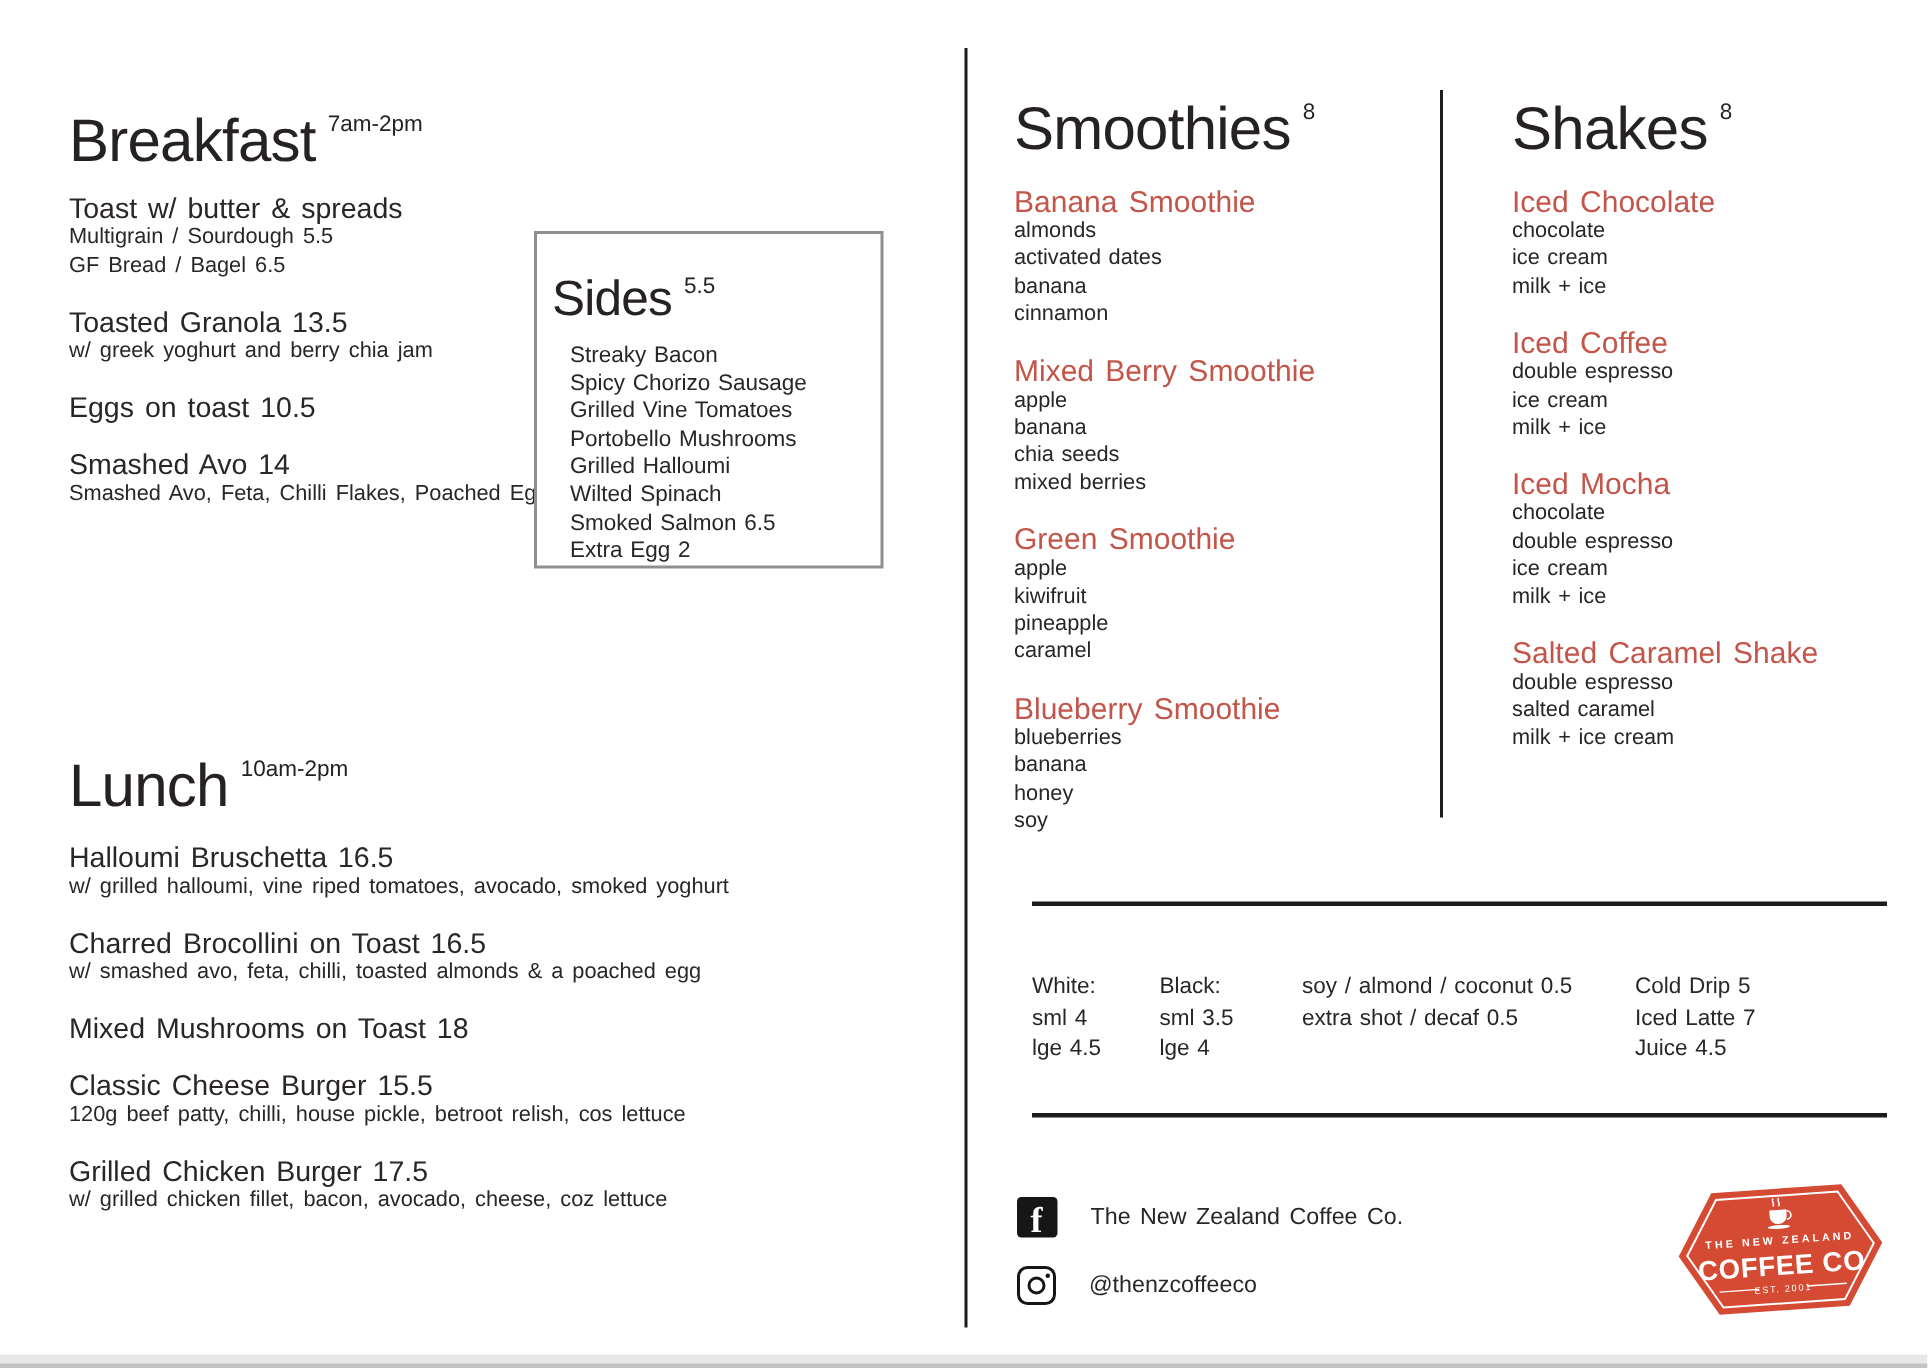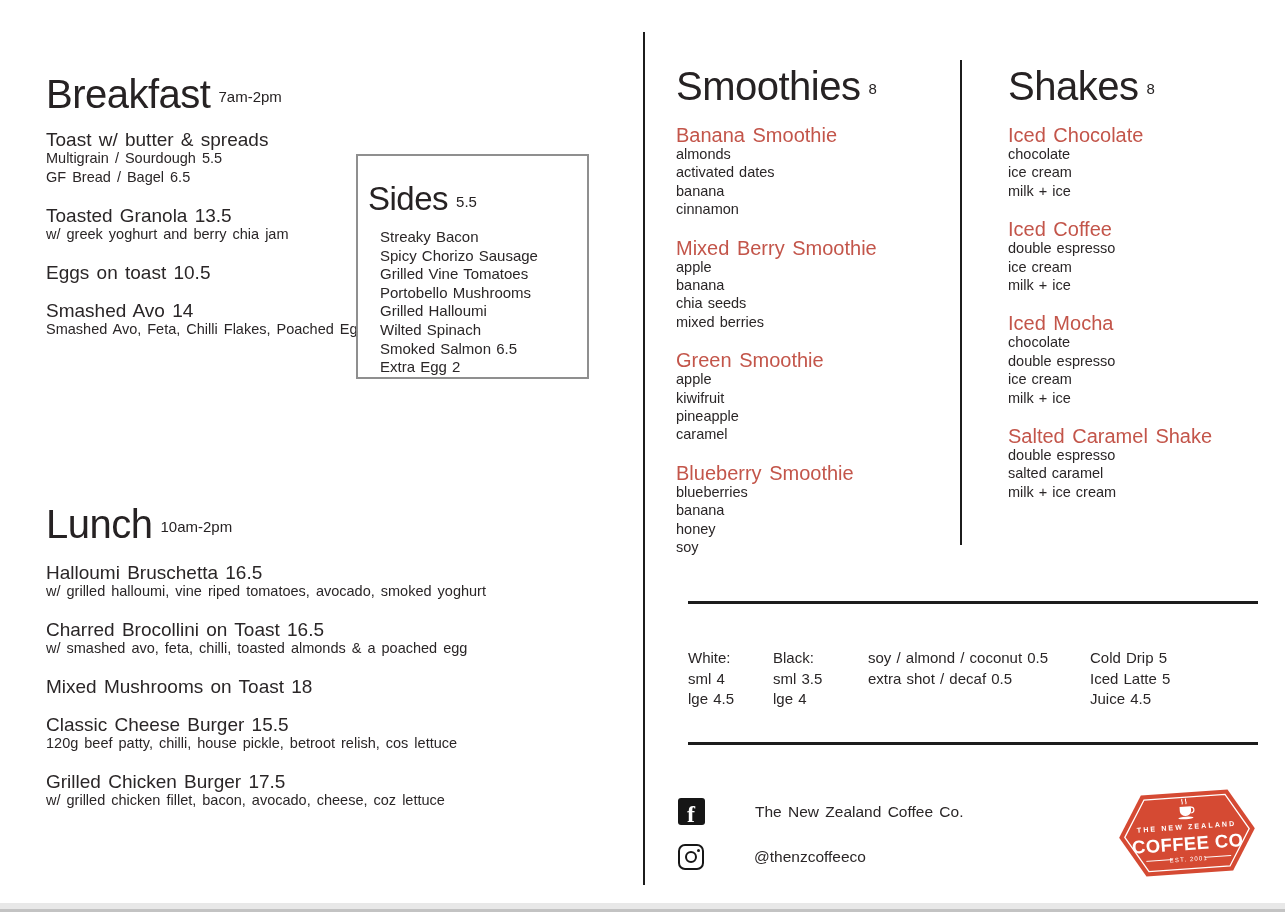--- a/index.html
+++ b/index.html
@@ -7,21 +7,21 @@
   body {
     position:relative;
     background:#ffffff;
     font-family:"Liberation Sans", sans-serif;
     color:#2a2627;
     overflow:hidden;
   }
   .abs { position:absolute; }
 
   
-  .sec-heading { display:flex; align-items:center; font-weight:400; color:#262223; letter-spacing:-0.5px; }
+  .sec-heading { display:flex; align-items:flex-start; font-weight:400; color:#262223; letter-spacing:-0.5px; }
   .sec-heading .h-main { font-size:40px; line-height:44px; }
   .sec-heading .h-sub { font-size:15px; margin-left:8px; position:relative; top:2px; letter-spacing:0; }
   .box-heading .h-main { font-size:33px; line-height:38px; }
 
   
   .menu-item { margin-bottom:19px; }
   .item-title { font-size:19px; line-height:19px; word-spacing:2px; }
   .item-desc  { font-size:14.5px; line-height:19px; word-spacing:2px; }
 
   
@@ -44,21 +44,21 @@
 
   
   #coffee-grid { left:688px; top:648px; width:572px; display:flex; }
   .coffee-col div { font-size:15px; line-height:20.5px; word-spacing:1px; }
   .cc-white { width:85px; }
   .cc-black { width:95px; }
   .cc-extras { width:222px; }
   .cc-drinks { flex:1; }
 
   
-  .social-row { display:flex; align-items:center;gap:28px; }
+  .social-row { display:flex; align-items:center; }
   .social-label { font-size:15.5px; margin-left:22px; word-spacing:2px; }
   .fb-icon { width:27px; height:27px; background:#161616; border-radius:3px; position:relative; overflow:hidden; }
   .fb-icon:before {
     content:"f"; position:absolute; left:9px; top:3px;
     color:#fff; font-family:"Liberation Serif", serif; font-weight:bold; font-size:24px;
   }
   .ig-icon { width:26px; height:26px; border:2.5px solid #161616; border-radius:7px; position:relative; }
   .ig-circle { position:absolute; left:4.5px; top:4.5px; width:12px; height:12px; border:2px solid #161616; border-radius:50%; }
   .ig-dot { position:absolute; right:2.5px; top:2.5px; width:3px; height:3px; background:#161616; border-radius:50%; }
 
@@ -218,21 +218,21 @@
     <div>Black:</div>
     <div>sml 3.5</div>
     <div>lge 4</div>
   </div>
   <div class="coffee-col cc-extras">
     <div>soy / almond / coconut 0.5</div>
     <div>extra shot / decaf 0.5</div>
   </div>
   <div class="coffee-col cc-drinks">
     <div>Cold Drip 5</div>
-    <div>Iced Latte 5</div>
+    <div>Iced Latte 7</div>
     <div>Juice 4.5</div>
   </div>
 </div>
 
 <div class="abs hrule" style="left:688px; top:742px; width:570px;"></div>
 
 <div class="abs social-row" style="left:678px; top:798px;">
   <div class="fb-icon"></div>
   <div class="social-label">The New Zealand Coffee Co.</div>
 </div>

